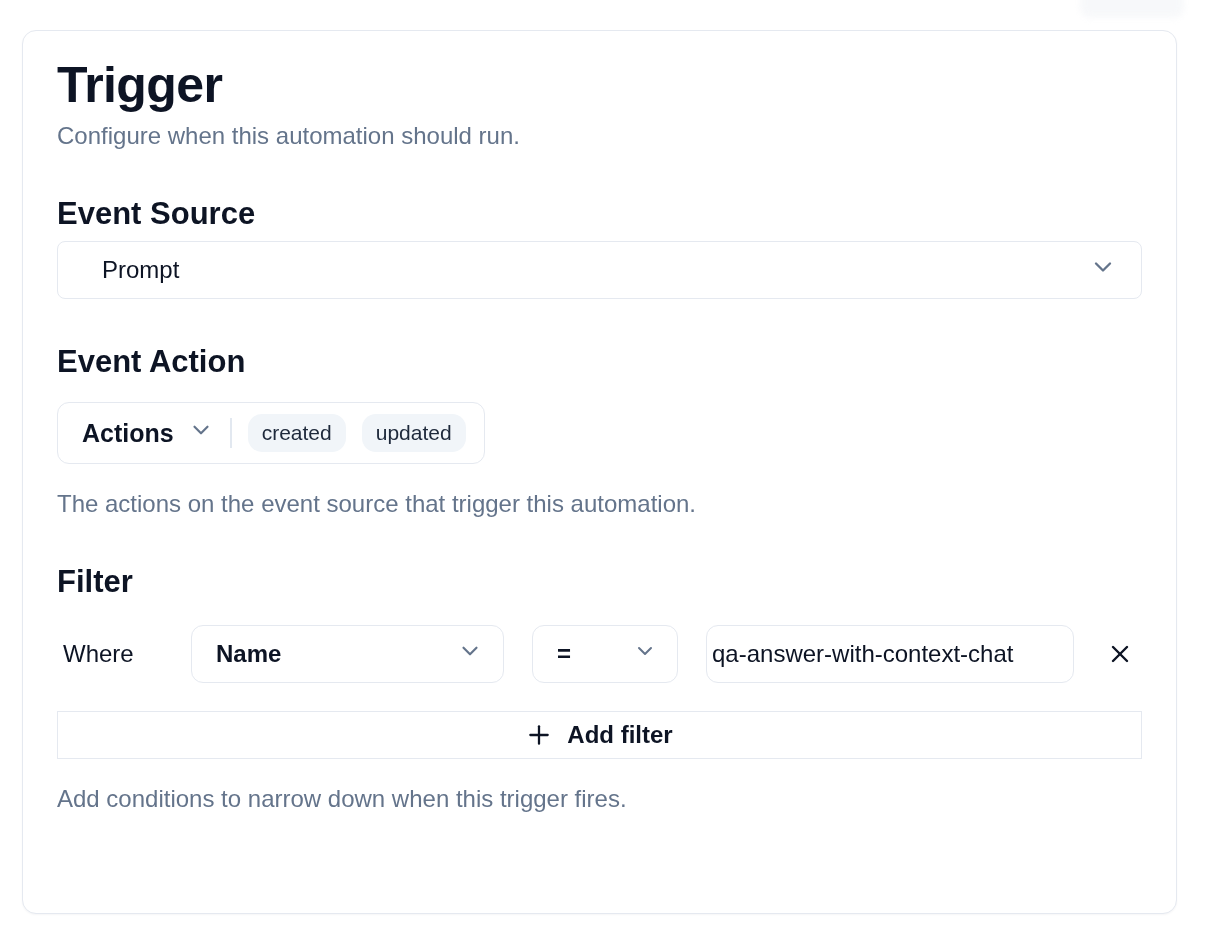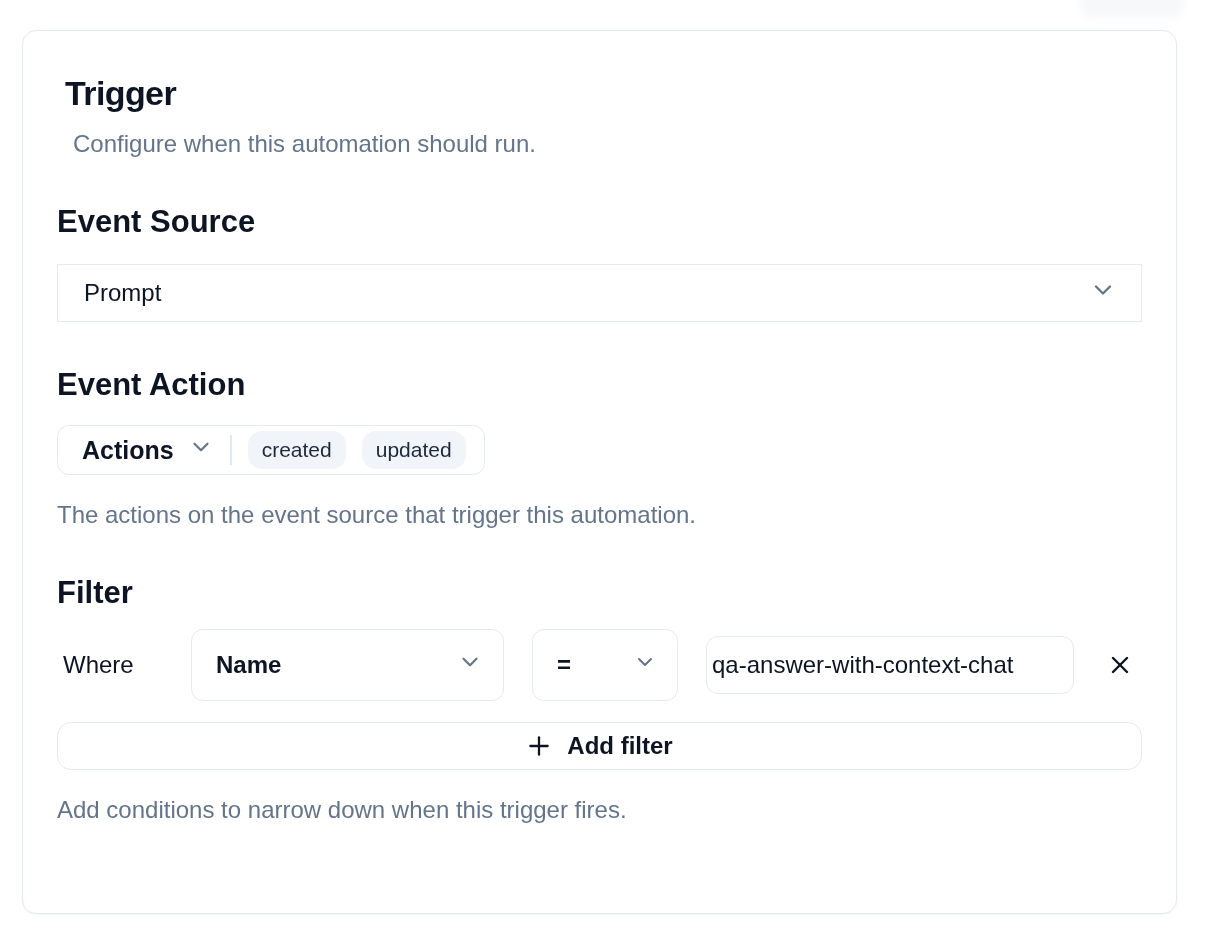--- a/index.html
+++ b/index.html
@@ -28,75 +28,75 @@
   }
   .card{
     position:absolute;left:22px;top:30px;width:1155px;height:884px;
     background:var(--card_bg);
     border:1.5px solid var(--border);
     border-radius:14px;
     box-shadow:0 1px 2px rgba(15,23,42,.04);
     padding:32px 34px 34px 34px;
   }
   .title{
-    font-size:34px;font-weight:700;letter-spacing:-.6px;line-height:44px;
-    color:var(--dark_text);margin:8px;
+    font-size:50px;font-weight:700;letter-spacing:-.6px;line-height:44px;
+    color:var(--dark_text);margin:0;
   }
   .subtitle{
-    margin-top:14px;font-size:24px;line-height:30px;color:var(--muted_text);margin-left:16px;
+    margin-top:14px;font-size:24px;line-height:30px;color:var(--muted_text);
   }
   .field-label{
     margin-top:48px;font-size:31px;font-weight:600;line-height:30px;color:var(--dark_text);
   }
   .helper{
     margin-top:25px;font-size:24px;line-height:30px;color:var(--muted_text);
   }
   .select{
-    margin-top:27px;height:58px;width:100%;
-    border:1.5px solid var(--border);border-radius:0;background:var(--card_bg);
+    margin-top:12px;height:58px;width:100%;
+    border:1.5px solid var(--border);border-radius:8px;background:var(--card_bg);
     display:flex;align-items:center;justify-content:space-between;
-    padding:0 24px 0 26px;font-size:24px;color:var(--dark_text);
+    padding:0 24px 0 44px;font-size:24px;color:var(--dark_text);
     cursor:pointer;
   }
   .chev{flex:none;color:var(--chevron);display:block;}
   .actions-box{
     margin-top:25px;display:inline-flex;align-items:center;
-    height:50px;border:1.5px solid var(--border);border-radius:12px;
+    height:62px;border:1.5px solid var(--border);border-radius:12px;
     background:var(--card_bg);padding:0 18px 0 24px;gap:16px;cursor:pointer;
   }
   .actions-trigger{display:inline-flex;align-items:center;gap:14px;font-size:25px;font-weight:600;color:var(--dark_text);}
   .vdivider{width:2px;height:30px;background:var(--divider);flex:none;}
   .badge{
     background:var(--badge_bg);color:var(--badge_text);
     border-radius:14px;padding:8px 14px;font-size:21px;line-height:22px;white-space:nowrap;
   }
   .filter-row{
     margin-top:28px;display:flex;align-items:center;gap:28px;height:58px;
   }
   .where-label{flex:none;width:106px;font-size:24px;color:var(--dark_text);padding-left:6px;}
   .mini-select{
-    height:72px;border:1.5px solid var(--border);border-radius:12px;background:var(--card_bg);
+    height:58px;border:1.5px solid var(--border);border-radius:12px;background:var(--card_bg);
     display:flex;align-items:center;justify-content:space-between;
     padding:0 20px 0 24px;font-size:24px;color:var(--dark_text);cursor:pointer;
   }
   .field-select{flex:none;width:313px;font-weight:600;margin-top:0;}
   .op-select{flex:none;width:146px;font-weight:600;margin-top:0;}
   .value-input{
     flex:1;height:58px;border:1.5px solid var(--border);border-radius:12px;
     padding:0 5px;font-size:24px;color:var(--dark_text);background:var(--card_bg);
     font-family:"Liberation Sans", sans-serif;outline:none;min-width:0;
   }
   .remove-btn{
     flex:none;width:44px;height:44px;border:none;background:transparent;
     display:flex;align-items:center;justify-content:center;cursor:pointer;
     color:var(--dark_text);padding:0;margin-left:-4px;
   }
   .add-filter-btn{
     margin-top:28px;width:100%;height:48px;
-    border:1.5px solid var(--border);border-radius:14px;background:var(--card_bg);
+    border:1.5px solid var(--border);border-radius:0;background:var(--card_bg);
     display:flex;align-items:center;justify-content:center;gap:15px;
     font-size:24px;font-weight:600;color:var(--dark_text);cursor:pointer;
     font-family:"Liberation Sans", sans-serif;
   }
 </style>
 </head>
 <body>
 
 <div class="artifact"></div>
 

